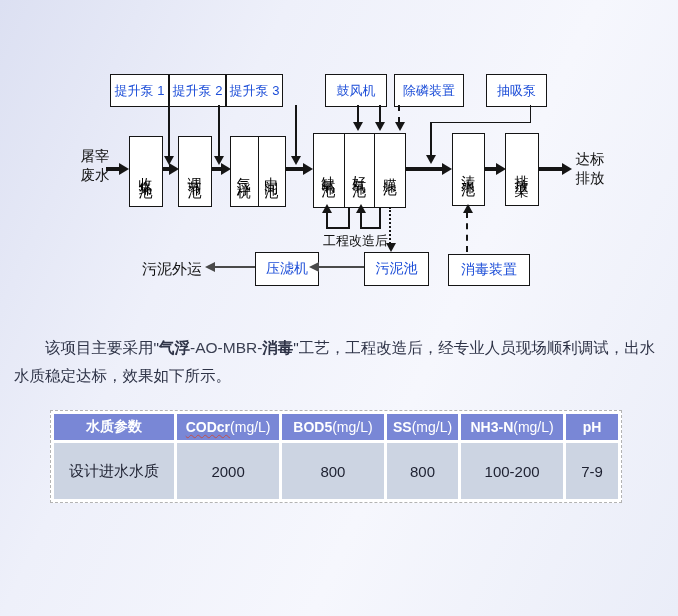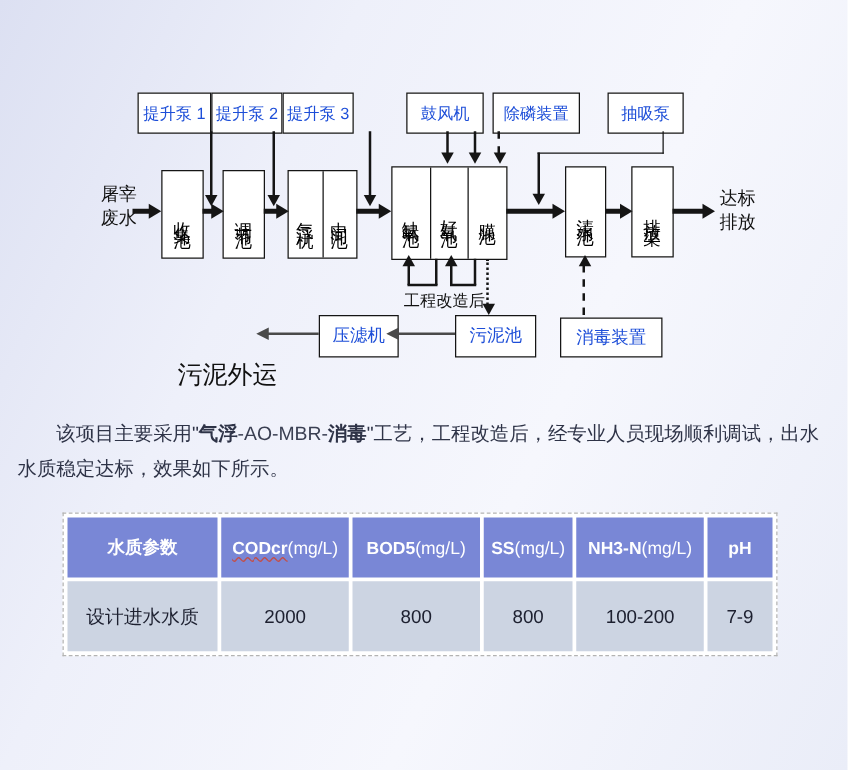--- a/index.html
+++ b/index.html
@@ -43,21 +43,21 @@
   .head-down::after{content:'';position:absolute;bottom:-8px;left:50%;transform:translateX(-50%);
                  width:0;height:0;border-top:9px solid #151515;
                  border-left:5px solid transparent;border-right:5px solid transparent;}
   .head-up::before{content:'';position:absolute;top:-8px;left:50%;transform:translateX(-50%);
                  width:0;height:0;border-bottom:9px solid #151515;
                  border-left:5px solid transparent;border-right:5px solid transparent;}
   
   .wq-table{position:absolute;left:50px;top:410px;width:572px;border-collapse:separate;
             border-spacing:3px;background:#fff;border:1px dashed #b3b3b3;table-layout:fixed;}
   .wq-table th{background:#7987d6;color:#fff;font-size:14px;font-weight:bold;
-               height:48px;text-align:center;padding:0 2px;}
+               height:26px;text-align:center;padding:0 2px;}
   .wq-table th .hunit{font-weight:normal;}
   .wq-table td{text-align:center;font-size:15px;color:#1d2030;padding:0 2px;}
   .wq-table tr.r1 td{background:#ccd4e2;height:56px;}
   .wq-table tr.r2 td{background:#e4e8ef;height:60px;}
   .misspell{text-decoration-line:underline;text-decoration-style:wavy;
             text-decoration-color:#c0504d;text-decoration-thickness:1px;text-underline-offset:2px;}
 </style>
 </head>
 <body>
 
@@ -159,21 +159,21 @@
 
     <div class="fbox" style="left:364px;top:252px;width:63px;height:32px;font-size:14px;">
         <span>污泥池</span>
       </div>
     <div class="fbox" style="left:255px;top:252px;width:62px;height:32px;font-size:14px;">
         <span>压滤机</span>
       </div>
     <div class="fbox" style="left:448px;top:254px;width:80px;height:30px;font-size:14px;">
         <span>消毒装置</span>
       </div>
-    <div class="slabel" style="left:142px;top:260px;font-size:20px;margin-top:26px;">污泥外运</div>
+    <div class="slabel" style="left:142px;top:260px;font-size:15px;">污泥外运</div>
 
     <div class="grayline" style="left:318px;top:266px;width:46px;"></div>
     <div class="grayline" style="left:214px;top:266px;width:41px;"></div>
 
     <div class="vdash head-up" style="left:466px;top:212px;height:40px;"></div>
   </div>
 
   <div class="doc-para"><span>该项目主要采用"</span><span class="seg-bold">气浮</span><span class="seg-latin">-AO-MBR-</span><span class="seg-bold">消毒</span><span>"工艺，工程改造后，经专业人员现场顺利调试，出水水质稳定达标，效果如下所示。</span></div>
 
   <table class="wq-table">

